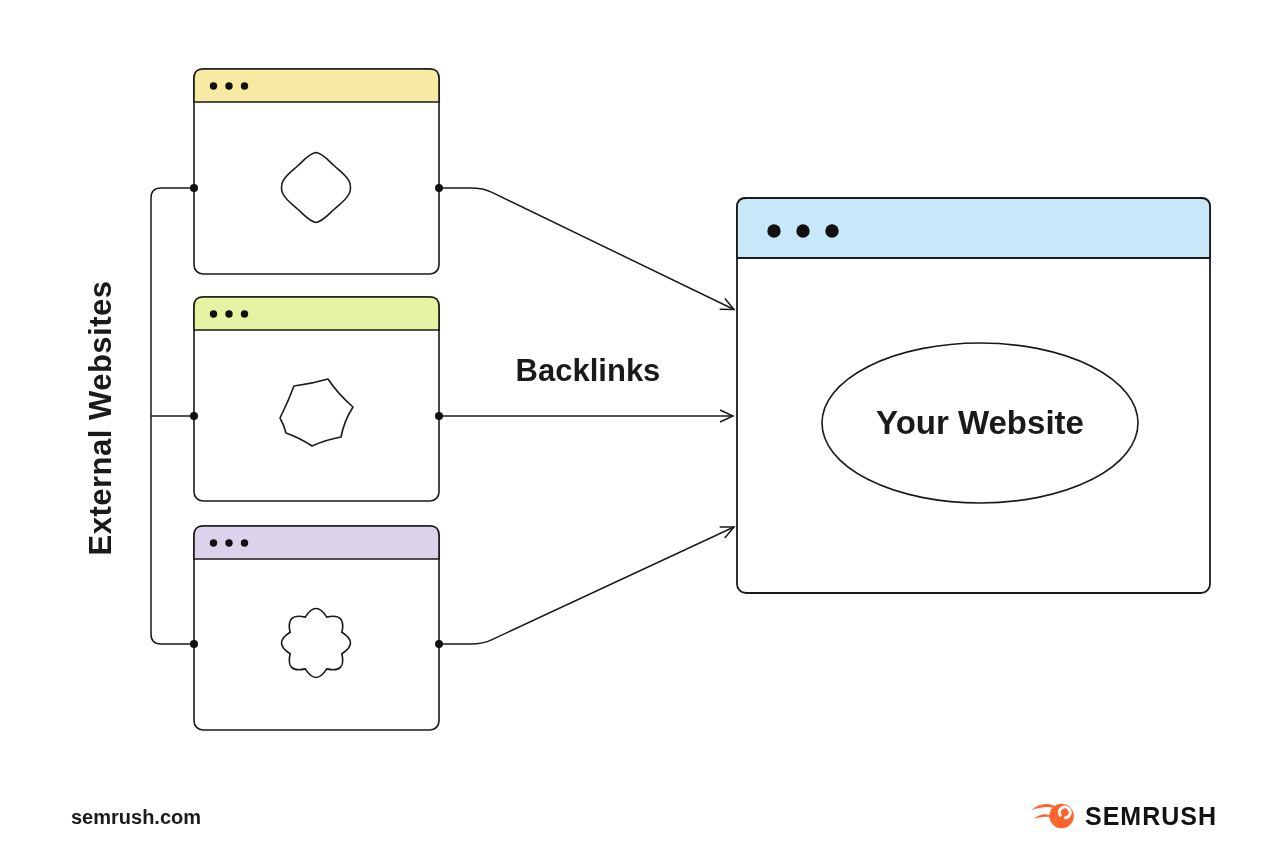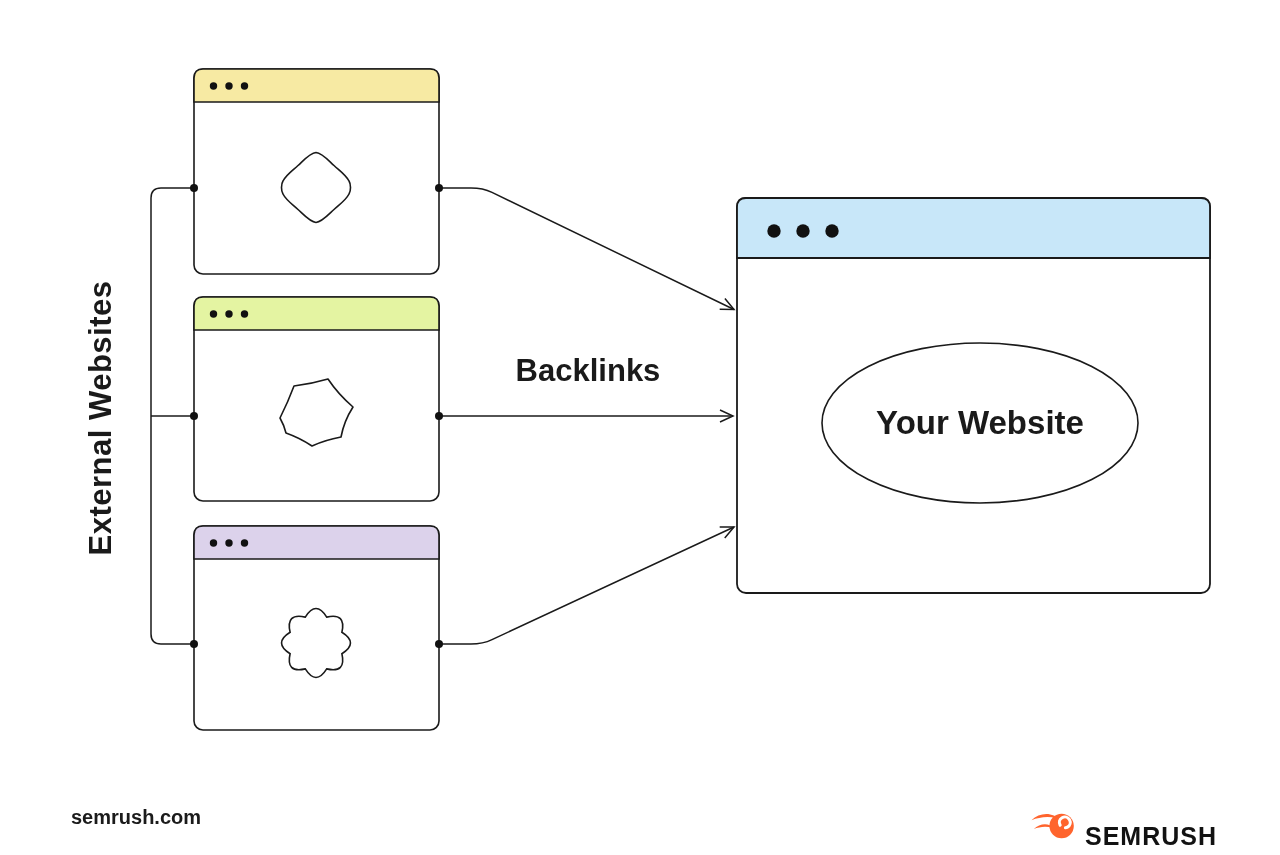--- a/index.html
+++ b/index.html
@@ -17,21 +17,21 @@
   .label-backlinks{
     left:488px;top:350px;width:200px;text-align:center;
     font-size:31px;font-weight:600;line-height:42px;
   }
   .label-your-website{
     left:820px;top:402px;width:320px;text-align:center;
     font-size:33px;font-weight:600;line-height:42px;
   }
   .footer-source{left:71px;top:806px;font-size:20px;font-weight:700;color:#1b1b1b;}
   .footer-logo{left:1030px;top:802px;display:flex;align-items:center;gap:9px;}
-  .brand-word{font-size:25px;font-weight:800;letter-spacing:1px;color:#121212;line-height:28px;margin-top:20px;}
+  .brand-word{font-size:25px;font-weight:800;letter-spacing:1px;color:#121212;line-height:28px;}
 </style>
 </head>
 <body>
 
 <div class="canvas">
 
   <svg class="diagram-svg" width="1280" height="855" viewBox="0 0 1280 855">
     <defs>
       <marker id="arrowhead" markerUnits="userSpaceOnUse" markerWidth="22" markerHeight="20" refX="16" refY="9" orient="auto">
         <path d="M3,3 L16,9 L3,15" fill="none" stroke="#1a1a1a" stroke-width="1.5"></path>

